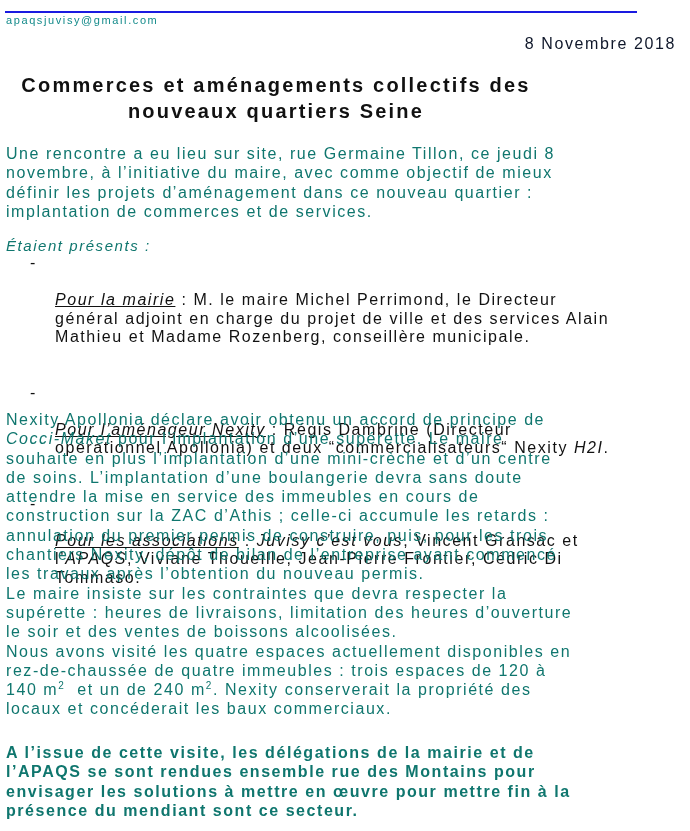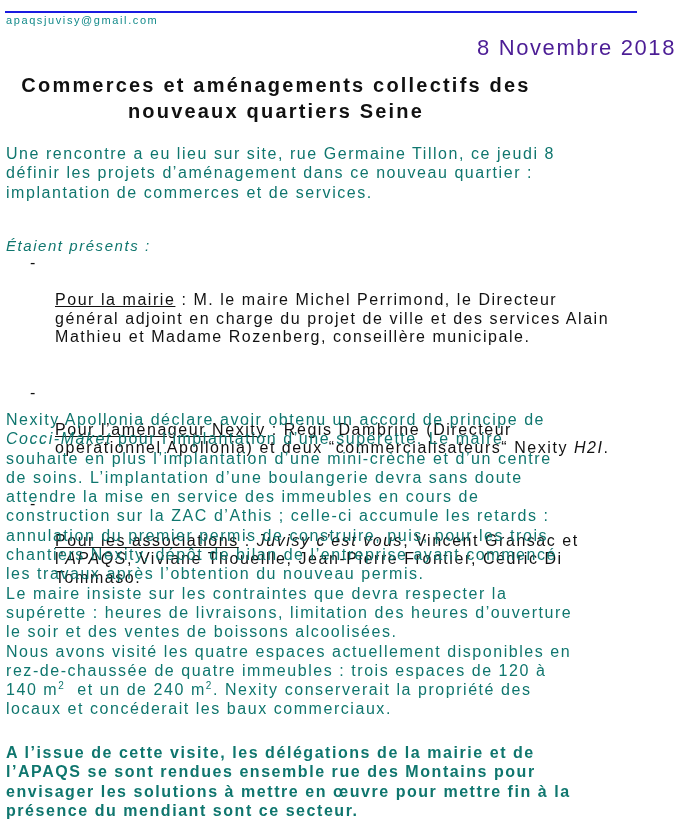--- a/index.html
+++ b/index.html
@@ -10,60 +10,60 @@
     .rule {
       position: absolute; left: 5px; top: 11px; width: 632px; height: 2px;
       background: #1a1ae0;
     }
     .email {
       position: absolute; left: 6px; top: 14px;
       font-size: 11px; letter-spacing: 1.6px; color: #138a8a;
     }
     .date {
       position: absolute; right: 14px; top: 35px;
-      font-size: 22px; letter-spacing: 1.6px; color: #4c1d95;
+      font-size: 16px; letter-spacing: 1.6px; color: #0f172a;
     }
     .title {
       position: absolute; left: 0; top: 72px; width: 552px; text-align: center;
       font-size: 20px; font-weight: bold; letter-spacing: 2.2px; line-height: 26px;
       color: #111;
     }
     .body-text {
       position: absolute; left: 6px; width: 684px;
       font-size: 16px; letter-spacing: 1.55px; line-height: 19.3px; color: #0f766e;
       white-space: pre;
     }
     .p1 { top: 144px; }
     .present-label { top: 236px; font-style: italic; font-size: 15px; }
     .list { position: absolute; left: 6px; top: 254px; width: 684px; margin: 0; padding: 0; list-style: none; }
     .list li {
       position: relative; padding-left: 49px;
       font-size: 16px; letter-spacing: 1.55px; line-height: 18.5px;
       white-space: pre;
     }
     .list li .dash { position: absolute; left: 24px; top: 0; }
-    .u { text-decoration: underline; }
+    .u { text-decoration: underline; font-style: italic; }
     .i { font-style: italic; }
     .p2 { top: 410px; }
     .p3 { top: 743px; font-weight: bold; }
     sup { font-size: 10px; line-height: 0; vertical-align: 6px; }
   </style>
 </head>
 <body>
 
 <div class="rule"></div>
 <div class="email">apaqsjuvisy@gmail.com</div>
 <div class="date">8 Novembre 2018</div>
 
 <div class="title">
   <div>Commerces et aménagements collectifs des</div>
   <div>nouveaux quartiers Seine</div>
 </div>
 
-<div class="body-text p1"><div>Une rencontre a eu lieu sur site, rue Germaine Tillon, ce jeudi 8</div><div>définir les projets d’aménagement dans ce nouveau quartier :</div><div>implantation de commerces et de services.</div></div>
+<div class="body-text p1"><div>Une rencontre a eu lieu sur site, rue Germaine Tillon, ce jeudi 8</div><div>novembre, à l’initiative du maire, avec comme objectif de mieux</div><div>définir les projets d’aménagement dans ce nouveau quartier :</div><div>implantation de commerces et de services.</div></div>
 
 <div class="body-text present-label">Étaient présents :</div>
 
 <ul class="list">
   <li>
     <span class="dash">-</span><div><span class="u">Pour la mairie</span><span> : M. le maire Michel Perrimond, le Directeur</span></div><div>général adjoint en charge du projet de ville et des services Alain</div><div>Mathieu et Madame Rozenberg, conseillère municipale.</div>
   </li>
   <li>
     <span class="dash">-</span><div><span class="u">Pour l’aménageur Nexity</span><span> : Régis Dambrine (Directeur</span></div><div><span>opérationnel Apollonia) et deux “commercialisateurs“ Nexity </span><span class="i">H2I</span><span>.</span></div>
   </li>

